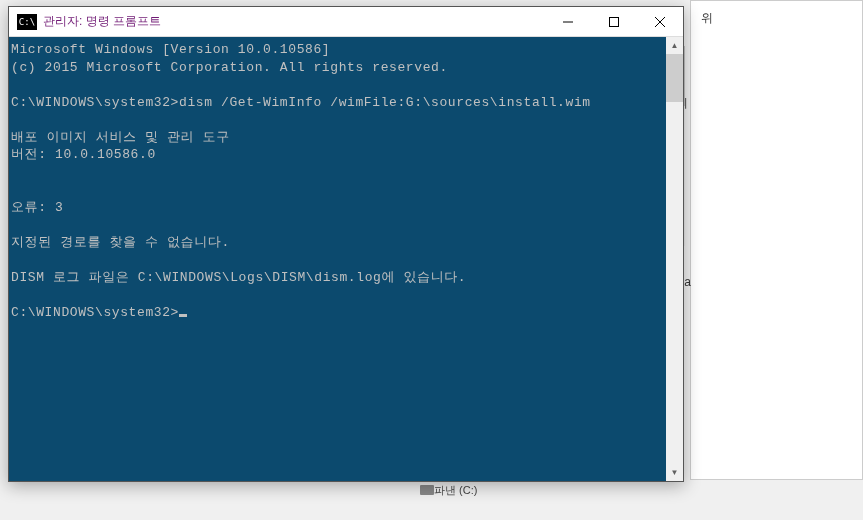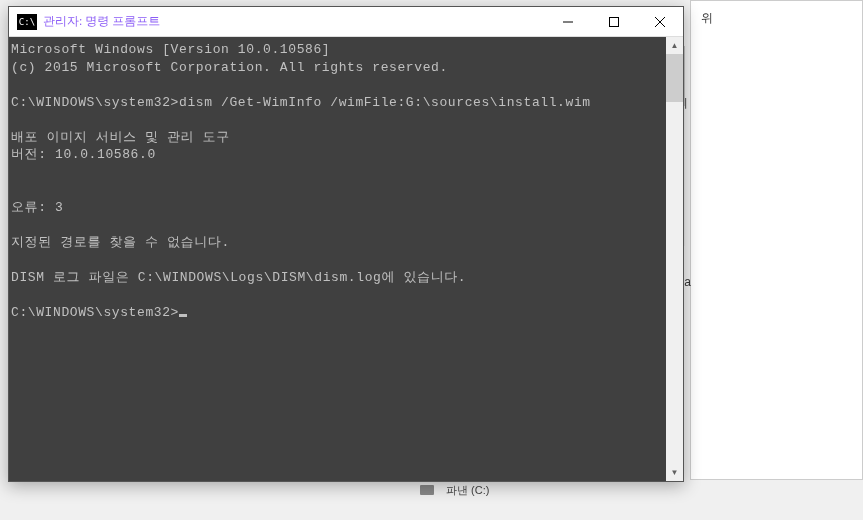--- a/index.html
+++ b/index.html
@@ -49,21 +49,21 @@
     .bg-bottom {
       position: absolute;
       top: 480px;
       left: 420px;
       width: 160px;
       height: 20px;
       font-size: 11px;
       color: #444;
       display: flex;
       align-items: center;
-      gap: 12px;
+      gap: 0;
     }
     .drive-icon {
       width: 14px;
       height: 10px;
       background: #888;
       border-radius: 1px;
     }
 
     .cmd-window {
       position: absolute;
@@ -93,42 +93,42 @@
       align-items: center;
       justify-content: center;
       font-size: 9px;
       background: #000;
       color: #fff;
       font-family: monospace;
     }
     .title-text {
       flex: 1;
       font-size: 12px;
-      color: #8b5cf6;
-      font-family: Liberation Serif, serif;
+      color: #701a75;
+      font-family: Liberation Sans, sans-serif;
     }
     .window-controls {
       display: flex;
       height: 100%;
     }
     .win-btn {
       width: 46px;
       height: 100%;
       display: flex;
       align-items: center;
       justify-content: center;
       font-size: 12px;
       color: #000;
       cursor: pointer;
     }
     .win-btn svg { width: 10px; height: 10px; }
 
     .terminal-body {
       flex: 1;
-      background: #404040;
+      background: #0c4a6e;
       display: flex;
       position: relative;
     }
     .terminal-content {
       flex: 1;
       padding: 4px 2px;
       font-family: "Consolas", "Courier New", monospace;
       font-size: 13px;
       line-height: 1.35;
       color: #c0c0c0;

